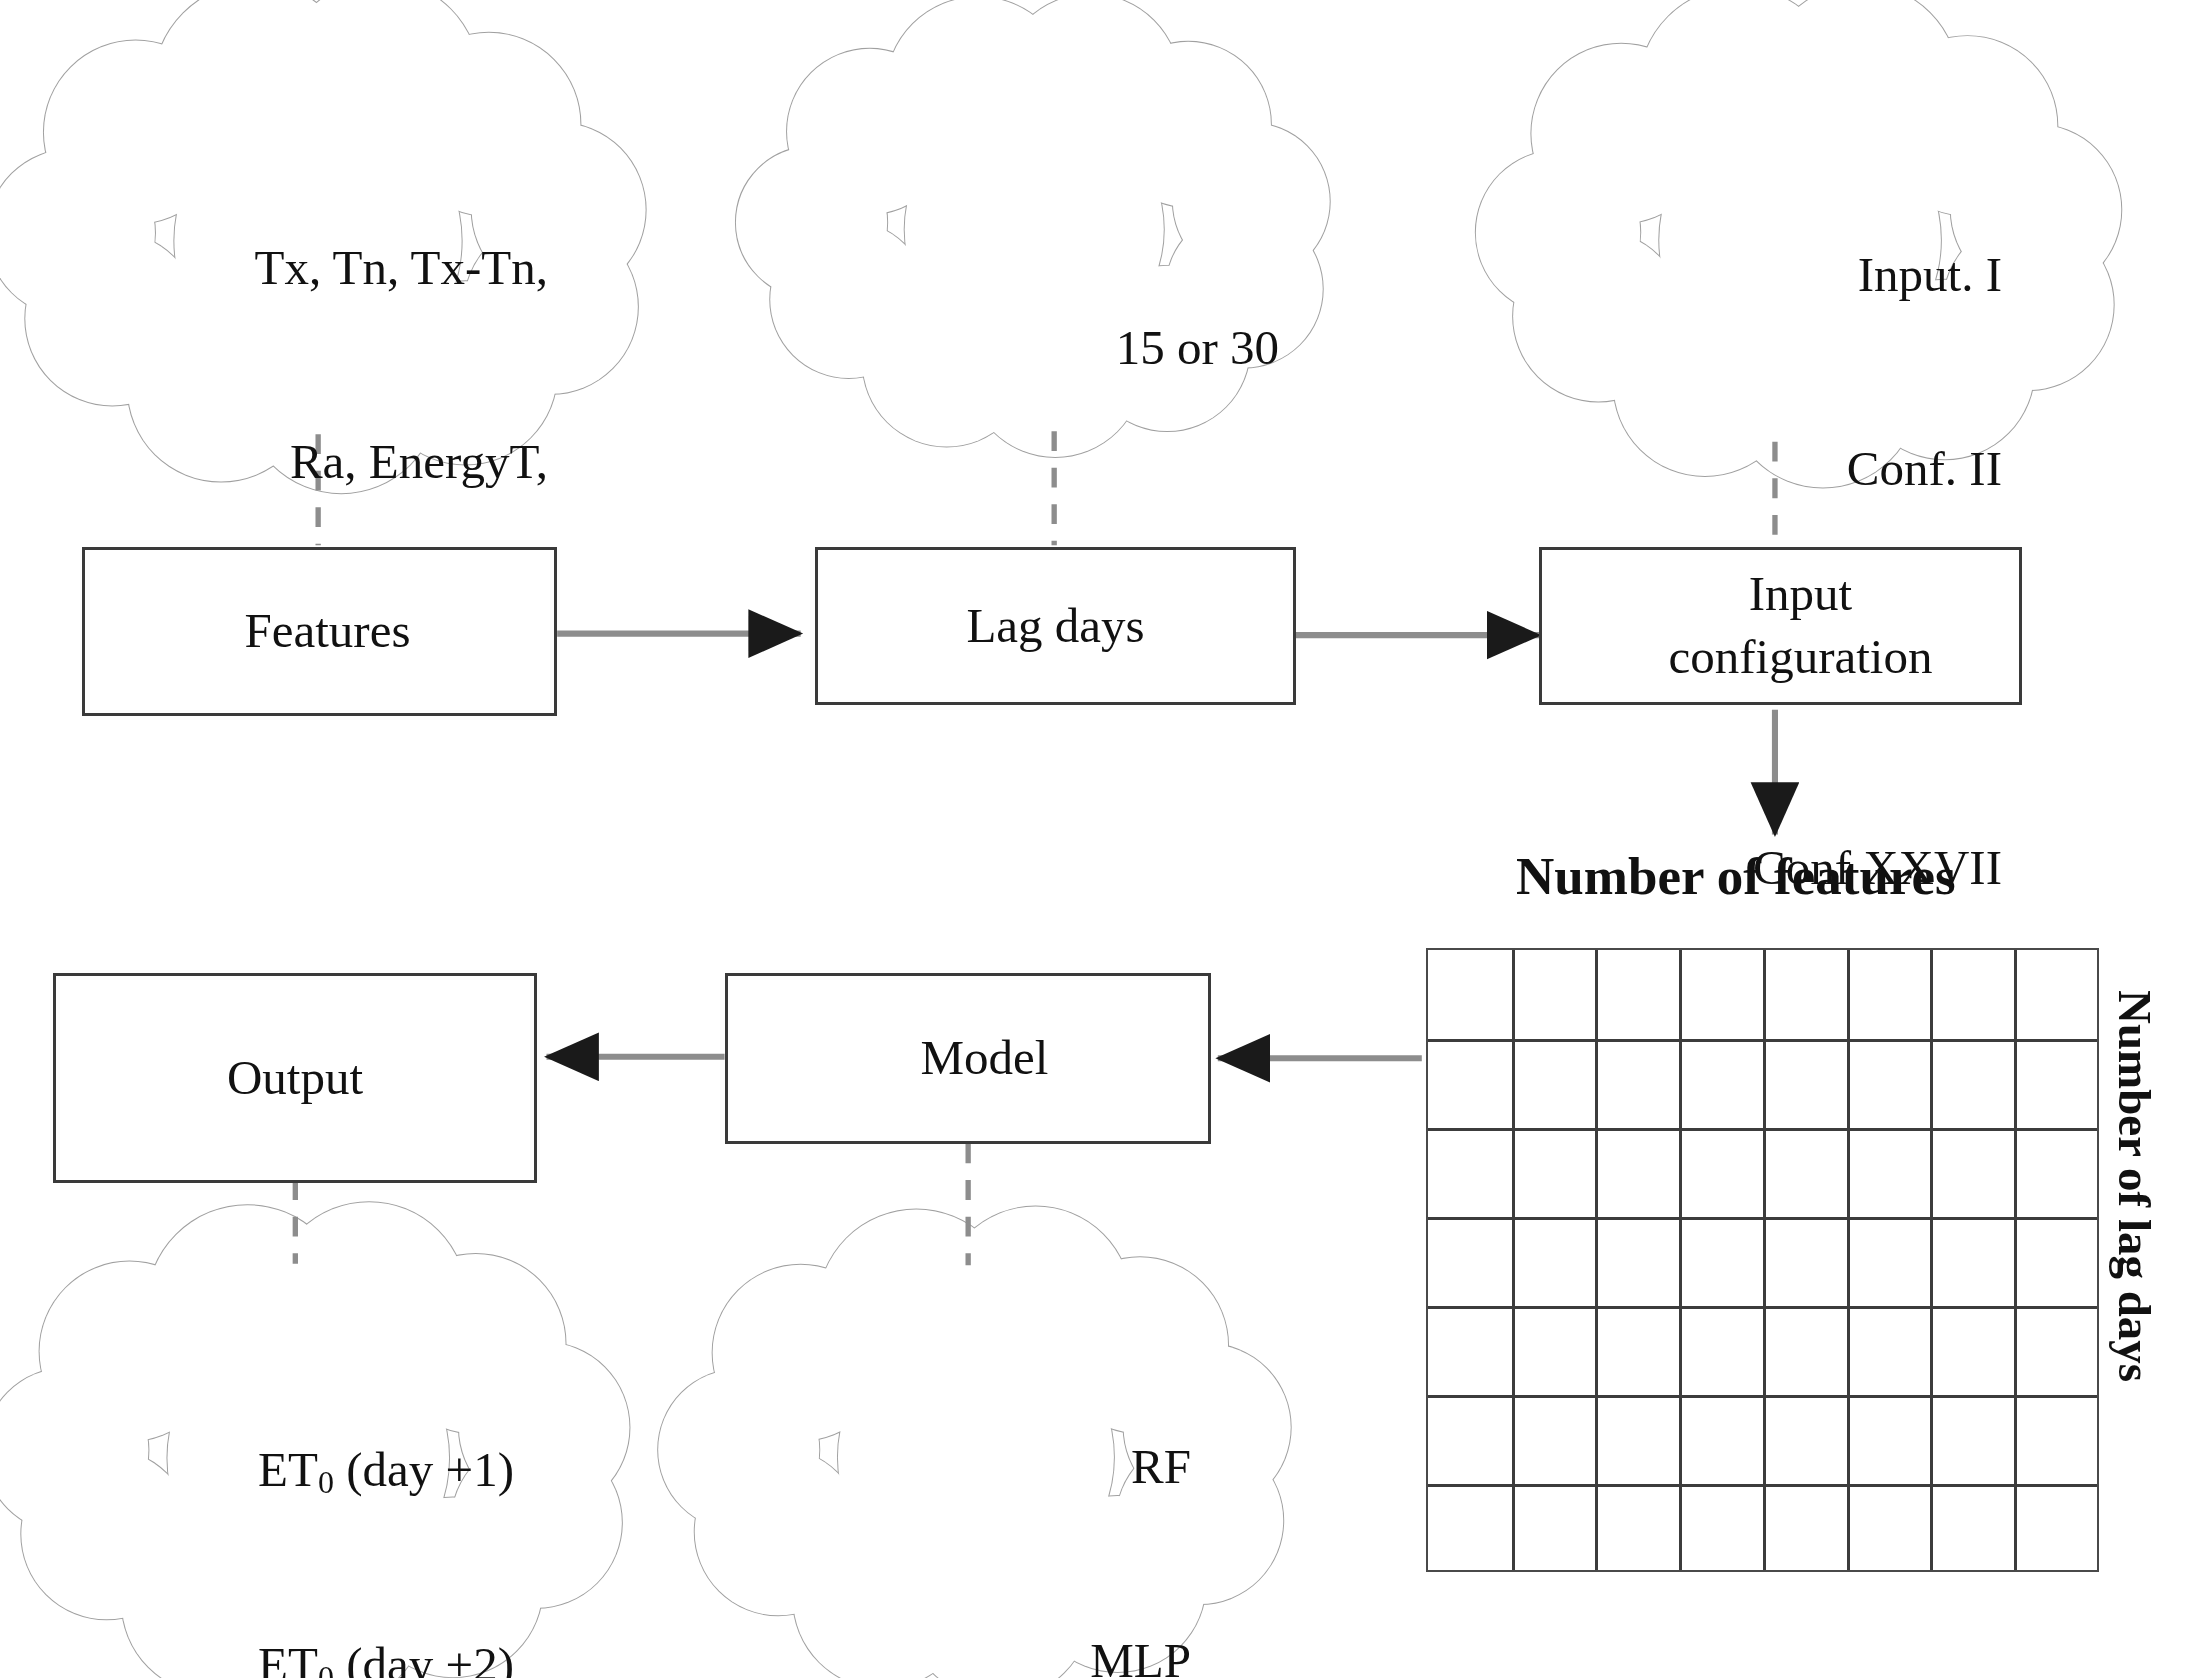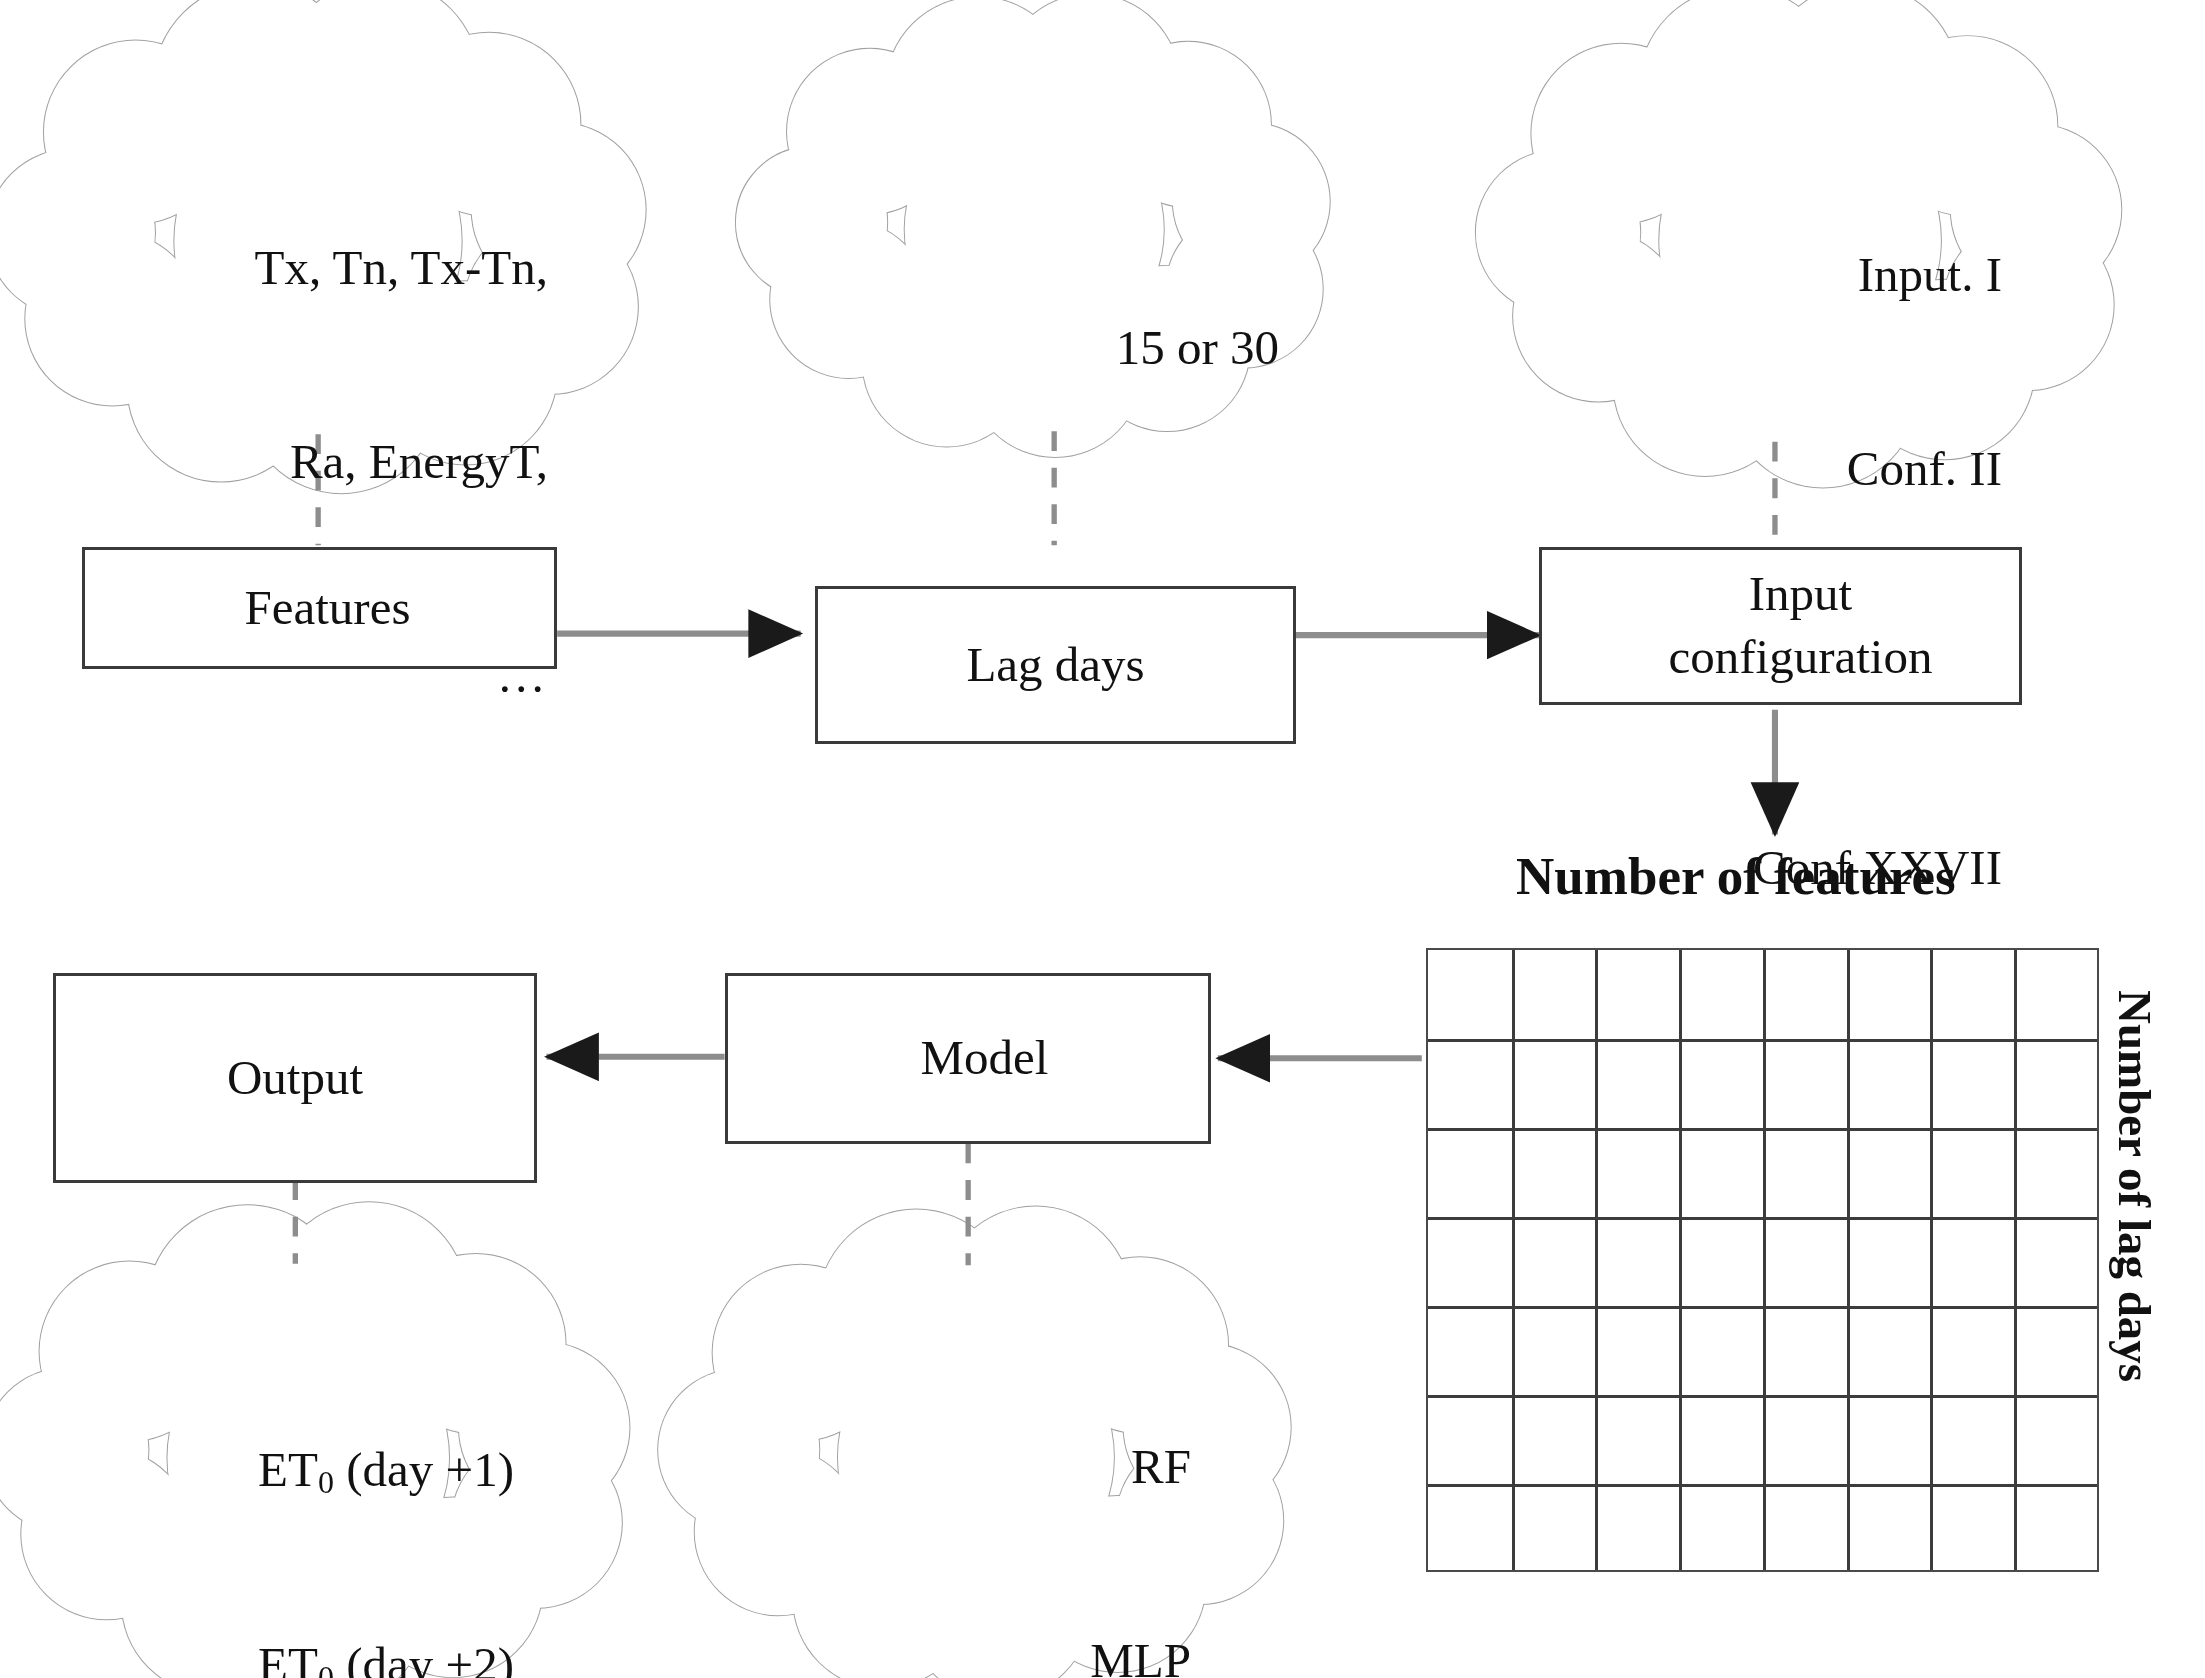--- a/index.html
+++ b/index.html
@@ -122,25 +122,25 @@
     
   </div>
 
   <div class="cloud-text" style="left:742px;top:1306px;width:449px;">
     <div>RF</div>
     <div>MLP</div>
     
     
   </div>
 
-  <div class="box" style="left:82px;top:547px;width:475px;height:122px;padding-left:16px;">
+  <div class="box" style="left:82px;top:547px;width:475px;height:169px;padding-left:16px;">
     <span>Features</span>
   </div>
 
-  <div class="box" style="left:815px;top:547px;width:481px;height:158px;margin-top:39px;">
+  <div class="box" style="left:815px;top:547px;width:481px;height:158px;">
     <span>Lag days</span>
   </div>
 
   <div class="box" style="left:1539px;top:547px;width:483px;height:158px;flex-direction:column;padding-left:40px;">
     <span>Input</span>
     <span>configuration</span>
   </div>
 
   <div class="box" style="left:53px;top:973px;width:484px;height:210px;">
     <span>Output</span>

